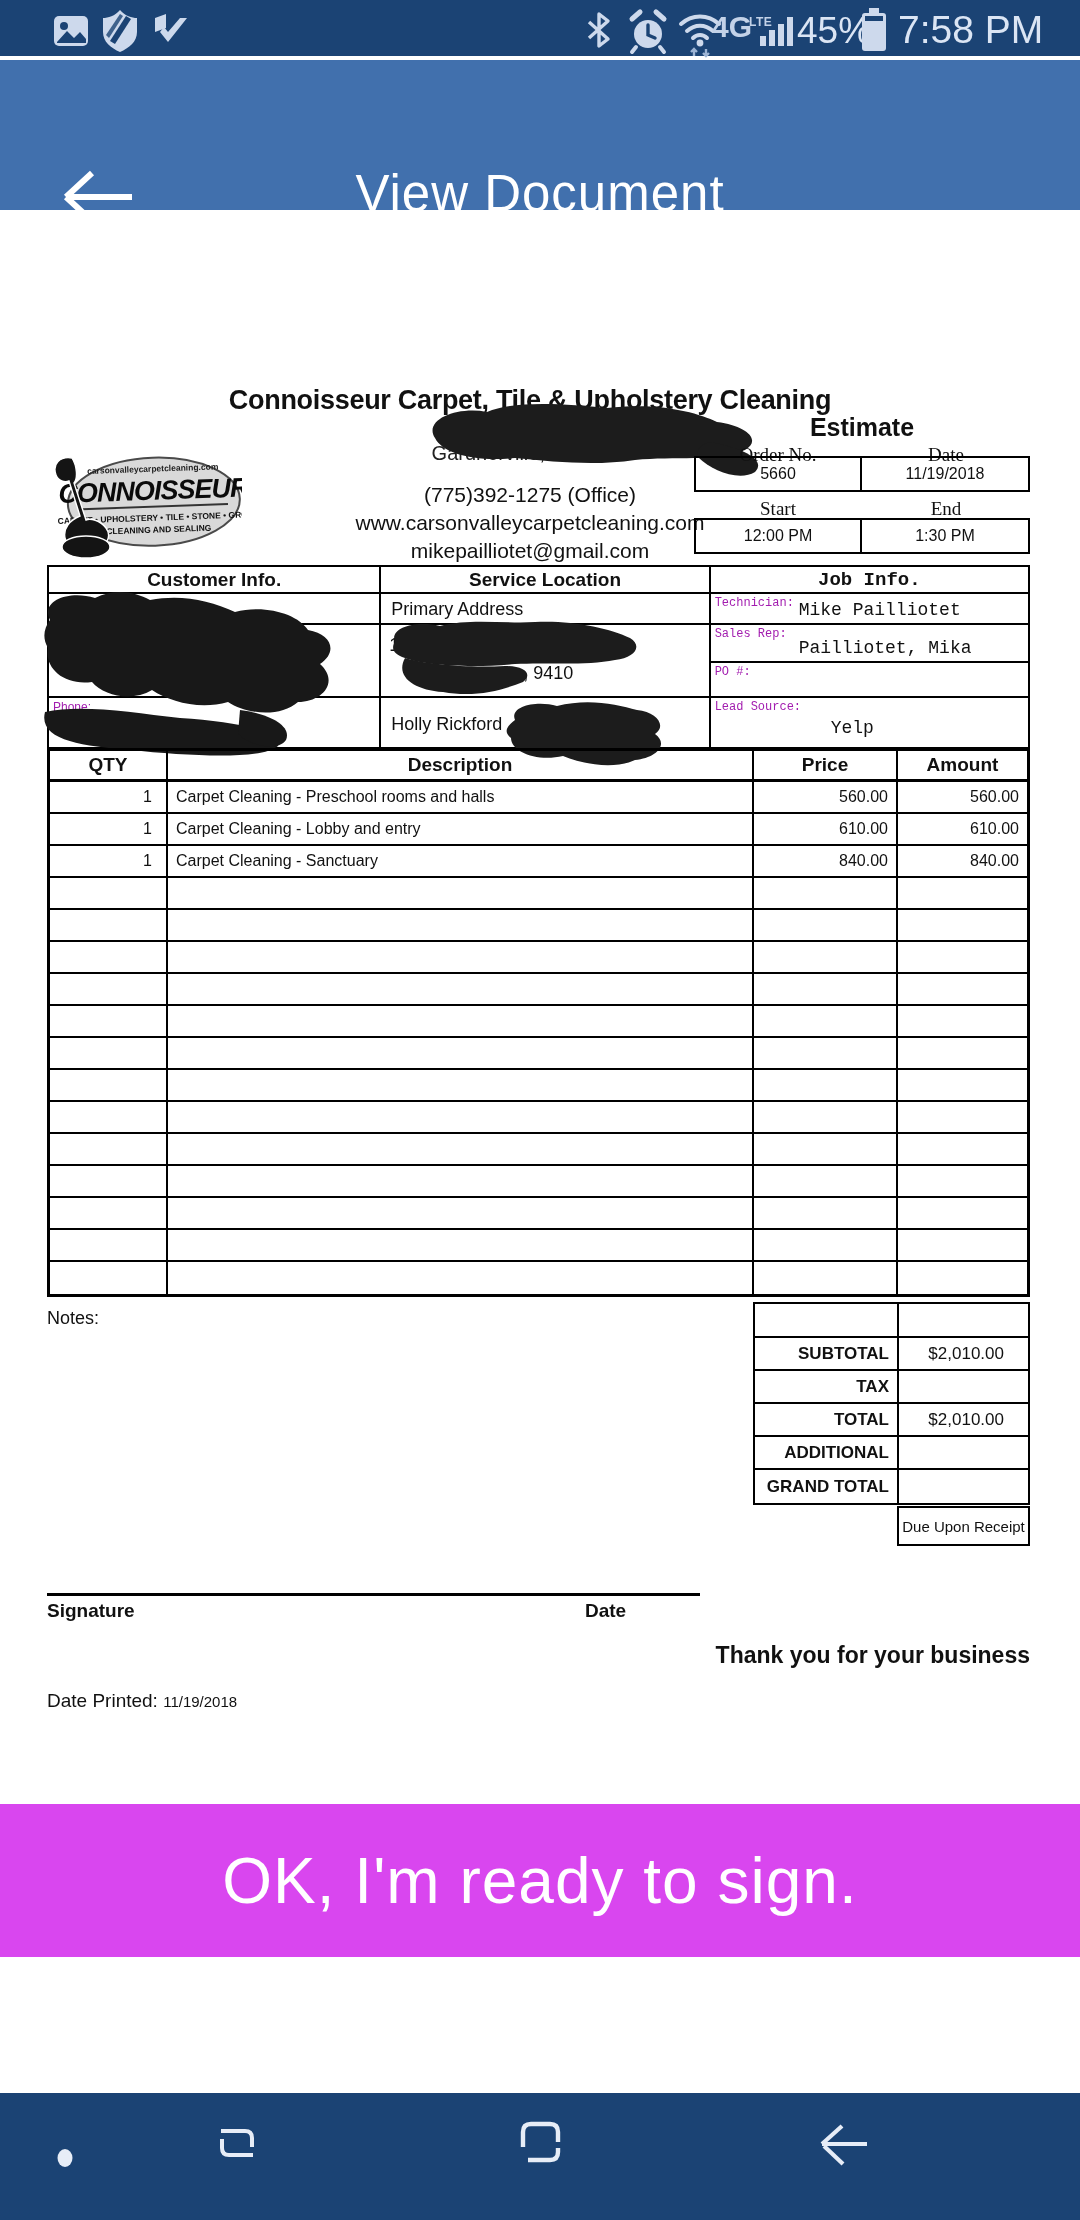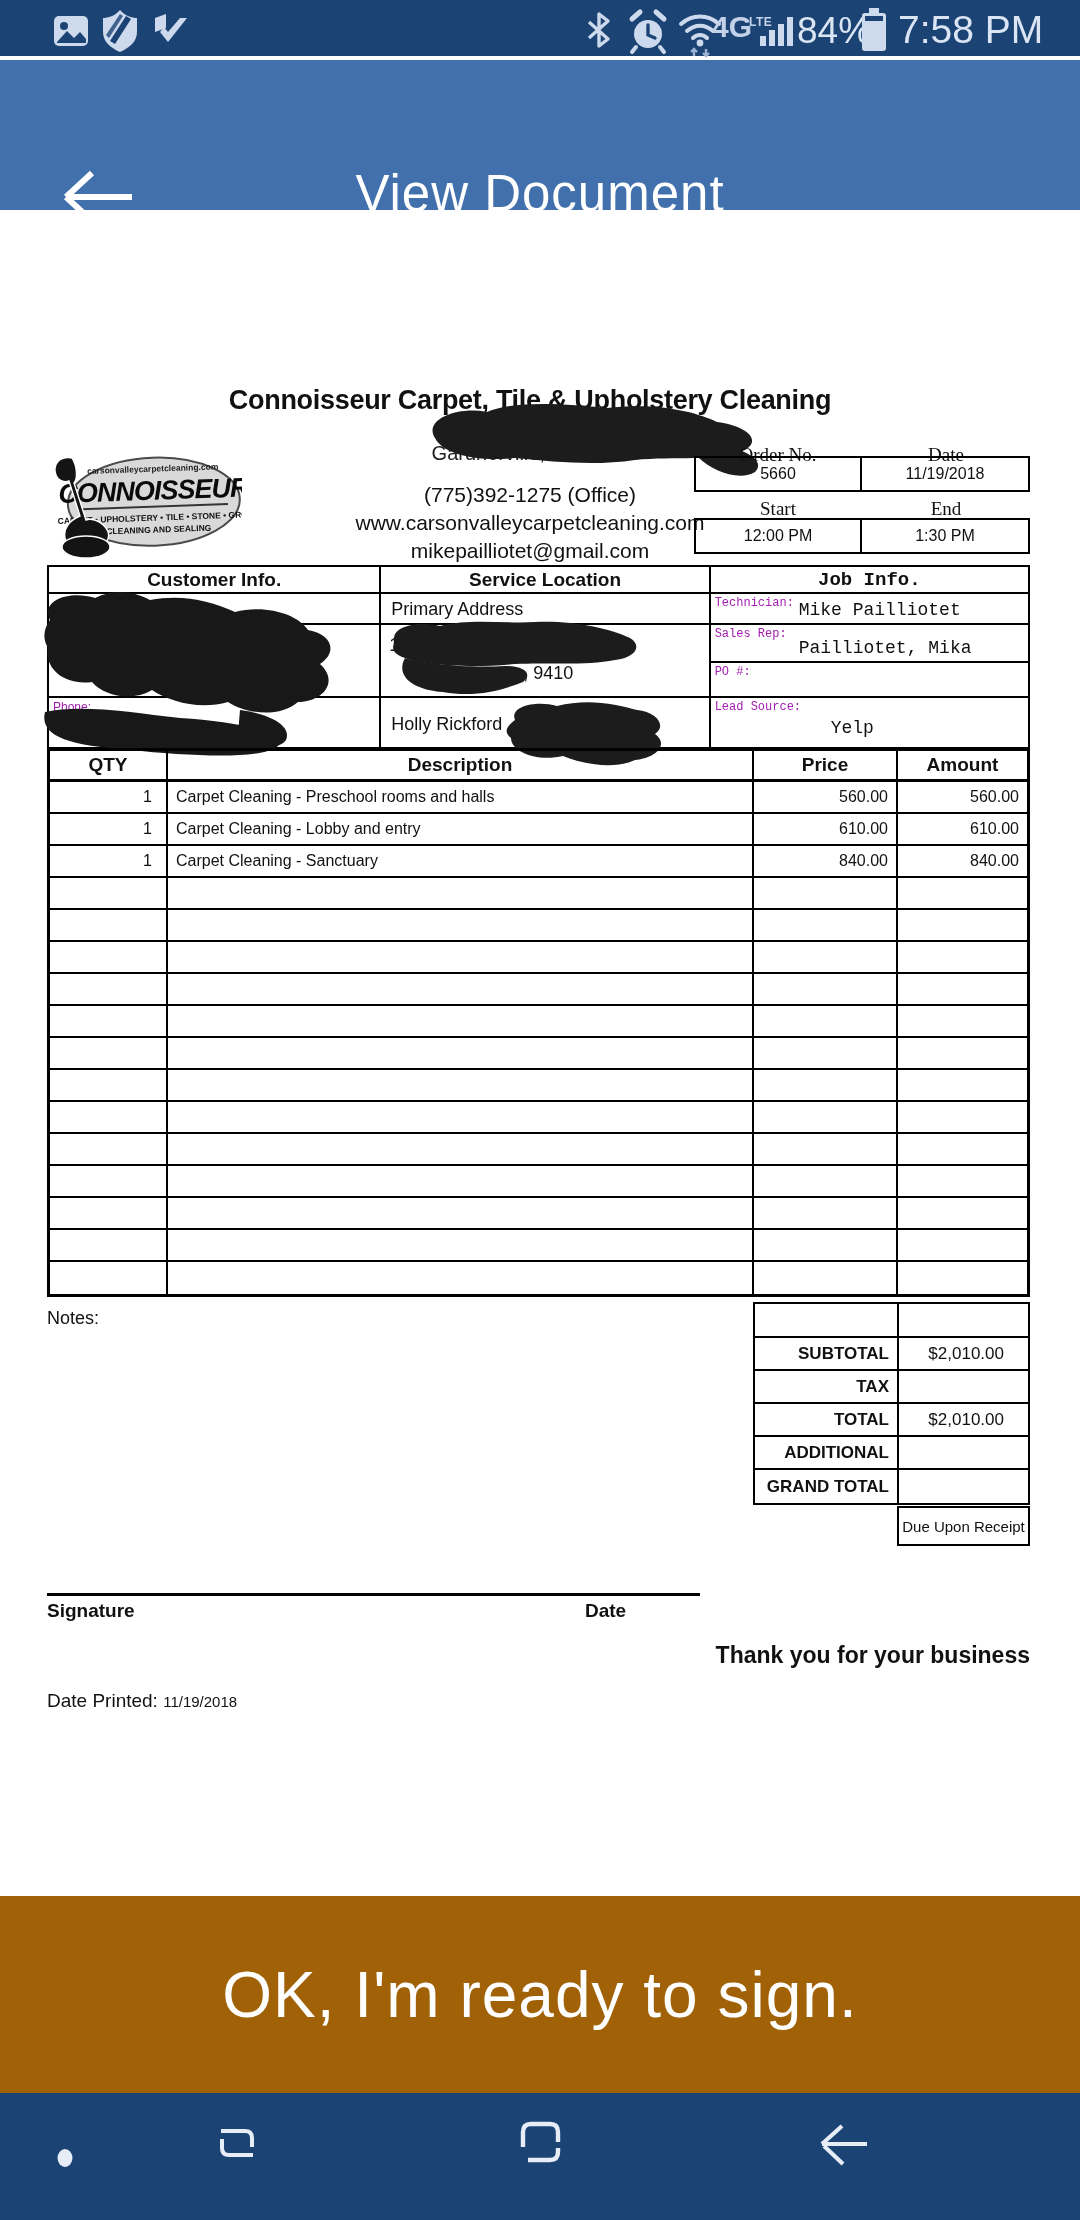--- a/index.html
+++ b/index.html
@@ -83,21 +83,21 @@
   #sigLbl{left:47px;top:1390px;font-size:19px;font-weight:bold;}
   #dateLbl{left:585px;top:1390px;font-size:19px;font-weight:bold;}
   #thankYou{left:530px;top:1432px;width:500px;text-align:right;font-size:23px;font-weight:bold;}
   #datePrinted{left:47px;top:1480px;font-size:19px;}
   #datePrintedVal{font-size:15px;}
 
   
   .scribble{position:absolute;pointer-events:none;}
 
   
-  #signbtn{left:0;top:1896px;width:1080px;height:197px;background:#a16207;border:none;cursor:pointer;
+  #signbtn{left:0;top:1804px;width:1080px;height:153px;background:#d946ef;border:none;cursor:pointer;
            display:flex;align-items:center;justify-content:center;}
   #signbtn span{font-family:"Liberation Sans",sans-serif;font-size:64px;font-weight:300;color:#fff;letter-spacing:1px;}
 
   
   #navbar{left:0;top:2093px;width:1080px;height:127px;background:#1b4374;}
   .navico{position:absolute;top:31px;}
 </style>
 </head>
 <body>
 
@@ -137,21 +137,21 @@
       <path d="M30 39 L30 46 M27 43 L30 46 L33 43" stroke="#9db4d4" stroke-width="2.4" fill="none"></path>
     </svg>
     <div id="sb-4g" class="a">4G</div>
     <div id="sb-lte" class="a">LTE</div>
     <svg class="sicon" style="left:760px;top:14px" width="36" height="34" viewBox="0 0 36 34">
       <rect x="0" y="22" width="6" height="10" fill="#cdd9ec"></rect>
       <rect x="9" y="16" width="6" height="16" fill="#cdd9ec"></rect>
       <rect x="18" y="10" width="6" height="22" fill="#cdd9ec"></rect>
       <rect x="27" y="3" width="6" height="29" fill="#cdd9ec"></rect>
     </svg>
-    <div id="sb-batt-pct" class="a">84%</div>
+    <div id="sb-batt-pct" class="a">45%</div>
     <svg class="sicon" style="left:860px;top:8px" width="28" height="44" viewBox="0 0 28 44">
       <rect x="9" y="0" width="10" height="6" fill="#cdd9ec"></rect>
       <rect x="2" y="5" width="24" height="38" rx="3" fill="#cdd9ec"></rect>
       <rect x="5" y="8" width="18" height="5" fill="#1b4374"></rect>
     </svg>
     <div id="sb-time" class="a">7:58 PM</div>
   </div>
 
   <div id="appheader" class="a">
     <svg class="a" style="left:58px;top:108px" width="80" height="58" viewBox="0 0 80 58">
@@ -166,20 +166,21 @@
     <div id="cityLine" class="docC">Gardnerville, NV 8941</div>
     <div id="phoneLine" class="docC">(775)392-1275 (Office)</div>
     <div id="webLine" class="docC">www.carsonvalleycarpetcleaning.com</div>
     <div id="emailLine" class="docC">mikepailliotet@gmail.com</div>
 
     <svg class="scribble" style="left:415px;top:188px" width="360" height="92" viewBox="0 0 360 92">
       <path d="M20,40 C8,22 42,8 72,14 C100,2 152,6 192,10 C242,4 282,14 302,24 C332,28 347,42 330,52 C300,64 260,58 220,62 C180,68 140,64 100,60 C60,64 28,56 20,40 Z" fill="#1c1c1c"></path>
       <path d="M295,44 C328,50 352,62 340,74 C324,84 296,72 284,60 C280,52 286,46 295,44 Z" fill="#1c1c1c"></path>
     </svg>
 
+    <div id="estTitle" class="a">Estimate</div>
     <div id="estLabels1" class="a estLabels">
       <span>Order No.</span>
       <span>Date</span>
     </div>
     <div id="estBoxes1" class="a estBoxes">
       <div class="cell">5660</div>
       <div class="cell">11/19/2018</div>
     </div>
     <div id="estLabels2" class="a estLabels">
       <span>Start</span>

